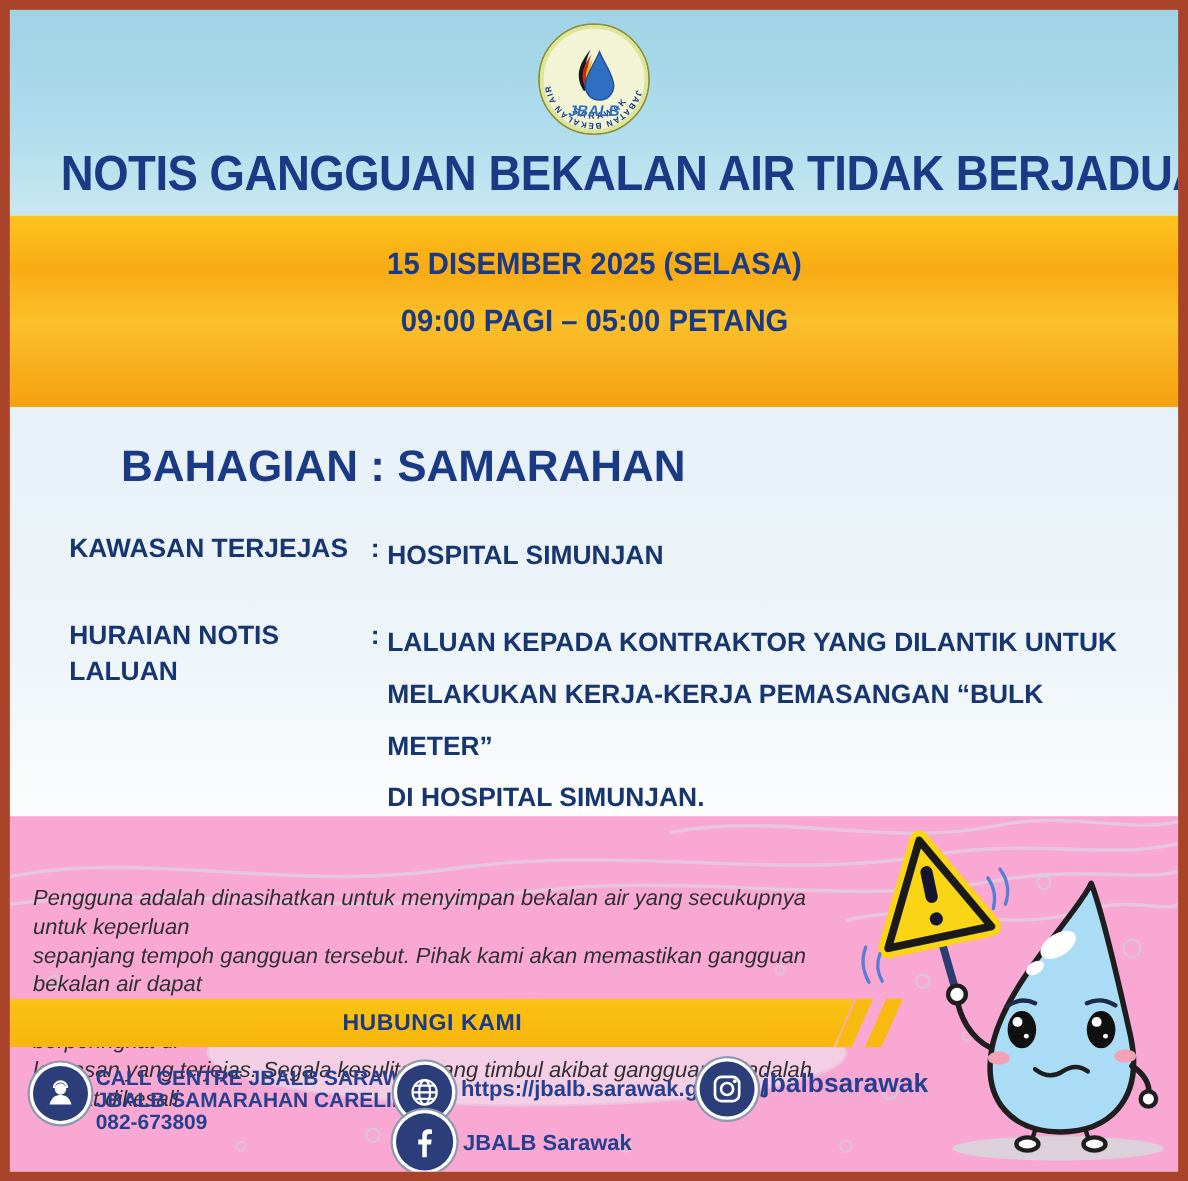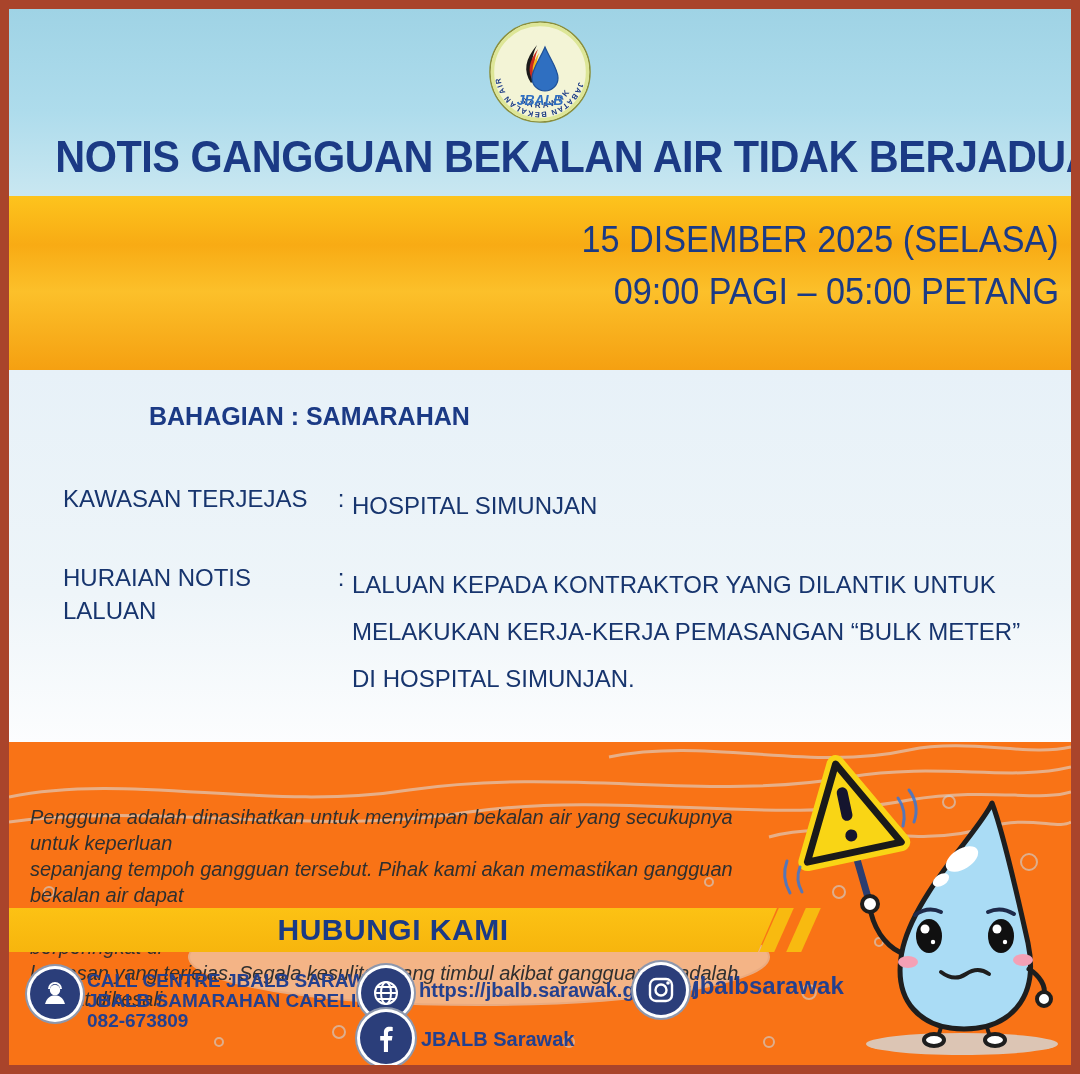--- a/index.html
+++ b/index.html
@@ -21,52 +21,52 @@
     white-space:nowrap;
   }
   .main-title span { display:inline-block; transform:scaleX(.92); transform-origin:center; }
   
   .date-band {
     height:174px; text-align:center;
     background:linear-gradient(180deg,#fdc41d 0%,#f8ab14 28%,#fcc02a 55%,#f5a011 100%);
     padding-top:18px;
   }
   .date-band .line {
-    color:#1b3a85; font-weight:normal; font-size:36px; line-height:52px; white-space:nowrap;text-align:right;
+    color:#1b3a85; font-weight:bold; font-size:28px; line-height:52px; white-space:nowrap;
   }
   .date-band .line span { display:inline-block; transform:scaleX(.95); transform-origin:center; }
   
   .content {
     height:372px; background:linear-gradient(180deg,#e7f1f8 0%,#eef5f9 60%,#fcfdfe 100%);
     position:relative;
   }
   .region-row { position:relative; padding-top:30px; height:72px; }
-  .region-left { position:absolute; left:101px; top:32px; color:#1b3a85; font-weight:bold; font-size:25px;margin-left:39px; }
+  .region-left { position:absolute; left:101px; top:32px; color:#1b3a85; font-weight:bold; font-size:40px; }
   .region-right { position:absolute; left:666px; top:22px; color:#1b3a85; font-weight:bold; font-size:31px; }
   .detail-row { display:grid; grid-template-columns:267px 22px 1fr; padding-left:54px; padding-right:20px; }
   .detail-row.first { margin-top:40px; }
   .detail-row.second { margin-top:32px; }
-  .detail-label, .detail-colon, .detail-line { color:#17356e; font-weight:normal; font-size:24px; }
+  .detail-label, .detail-colon, .detail-line { color:#17356e; font-weight:bold; font-size:24px; }
   .detail-line { line-height:47px; }
   .detail-label { line-height:33px; }
   .detail-colon { line-height:33px; text-align:center; }
   
-  .splash { position:relative; height:323px; background:#f97316; }
+  .splash { position:relative; height:323px; background:#f9a8d4; }
   .splash-bg { position:absolute; inset:0; width:100%; height:100%; }
   .advisory {
     position:absolute; left:21px; top:62px; width:745px;
     font-style:italic; font-size:20px; line-height:26px; color:#2f2f2f; font-weight:500;
   }
   .contact-band {
     position:absolute; left:0; top:166px; width:768px; height:44px;
     background:linear-gradient(180deg,#fcc214 0%,#f7b50d 100%);
     clip-path:polygon(0 0, 768px 0, 749px 44px, 0 44px);
     display:flex; align-items:center; justify-content:center;
   }
-  .contact-band .heading { color:#1b3a85; font-weight:bold; font-size:30px; letter-spacing:.5px; }
+  .contact-band .heading { color:#1b3a85; font-weight:bold; font-size:21px; letter-spacing:.5px; }
   .band-stripe { position:absolute; top:166px; width:15px; height:44px; background:#f8ba10; transform:skewX(-24deg); }
   .stripe1 { left:760px; } .stripe2 { left:787px; }
   
   .icon-circle {
     position:absolute; width:50px; height:50px; border-radius:50%;
     background:#2b3e7a; display:flex; align-items:center; justify-content:center;
     box-shadow:0 0 0 3px #ffffff, 0 0 0 5px #8d97ad;
   }
   .contact-text { position:absolute; color:#24408e; font-weight:bold; font-size:19px; line-height:20px; }
   .cc-icon { left:21px; top:227px; }

